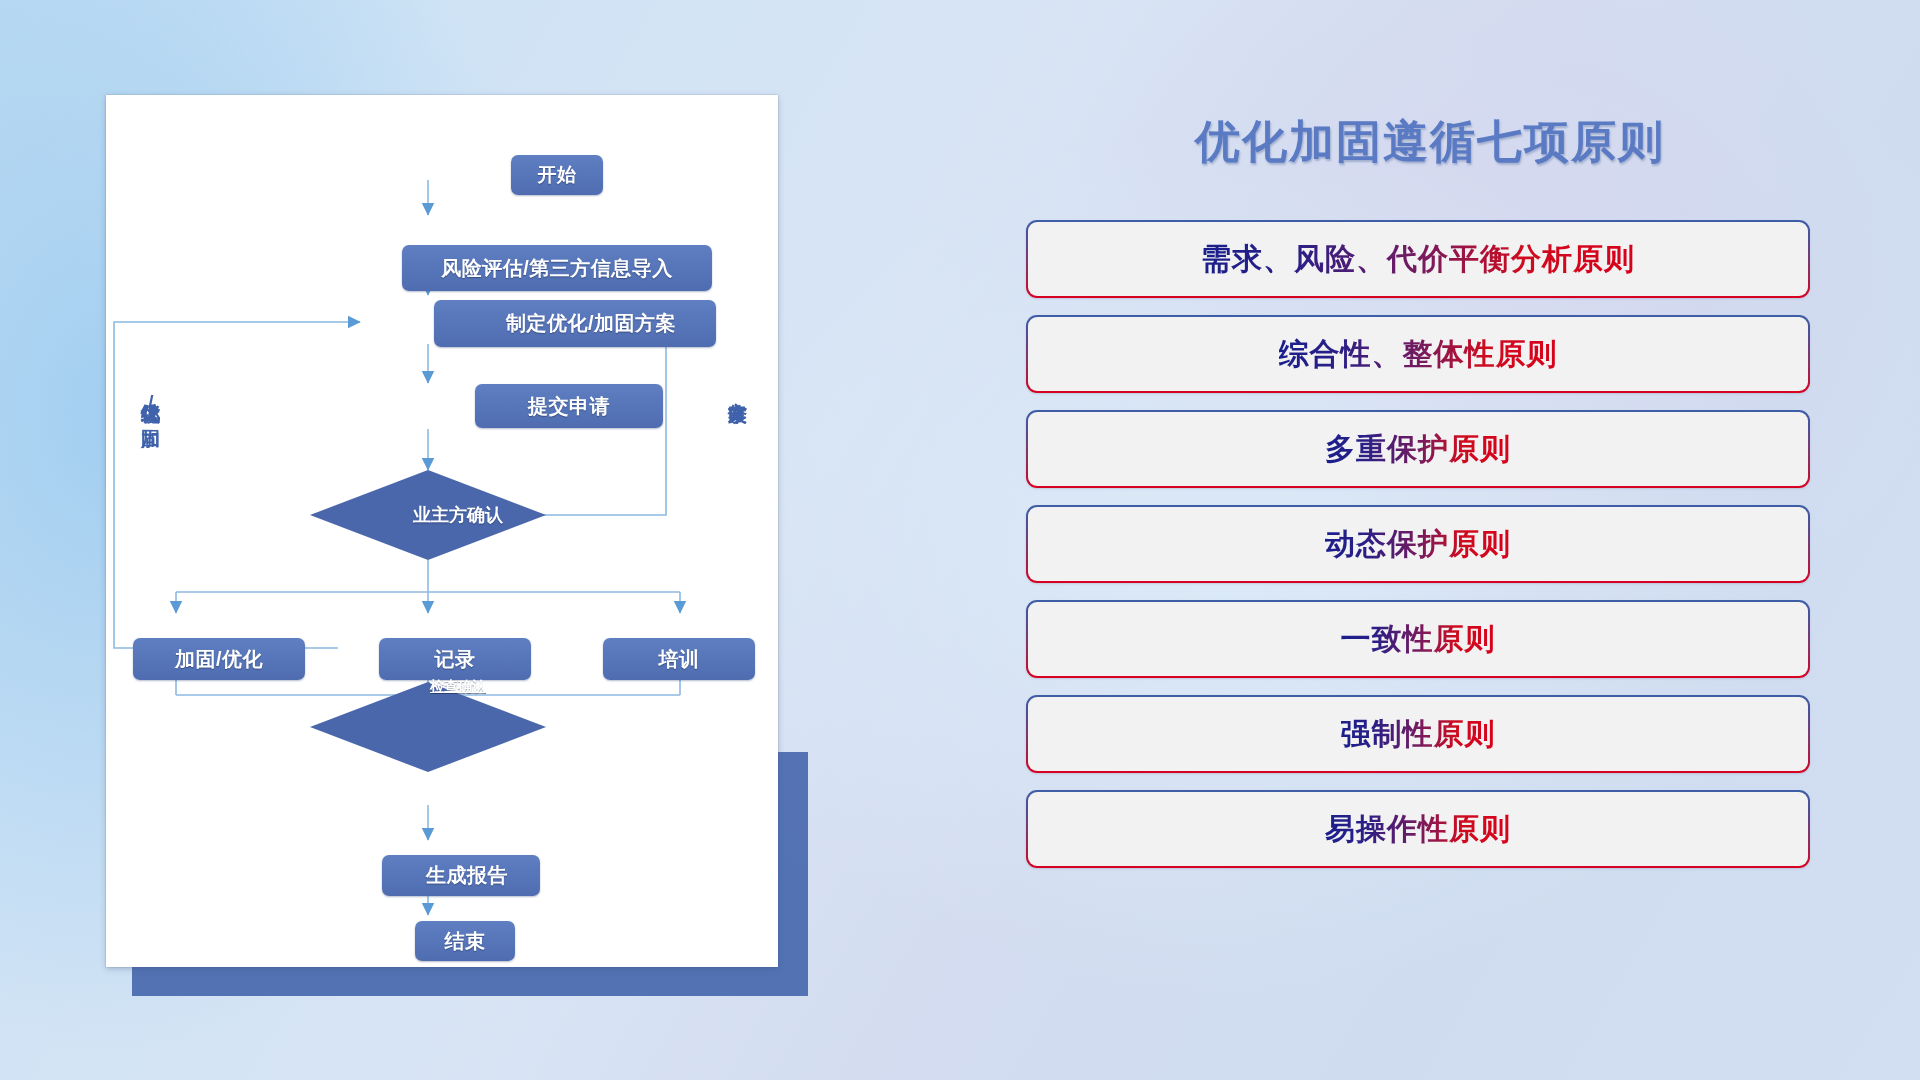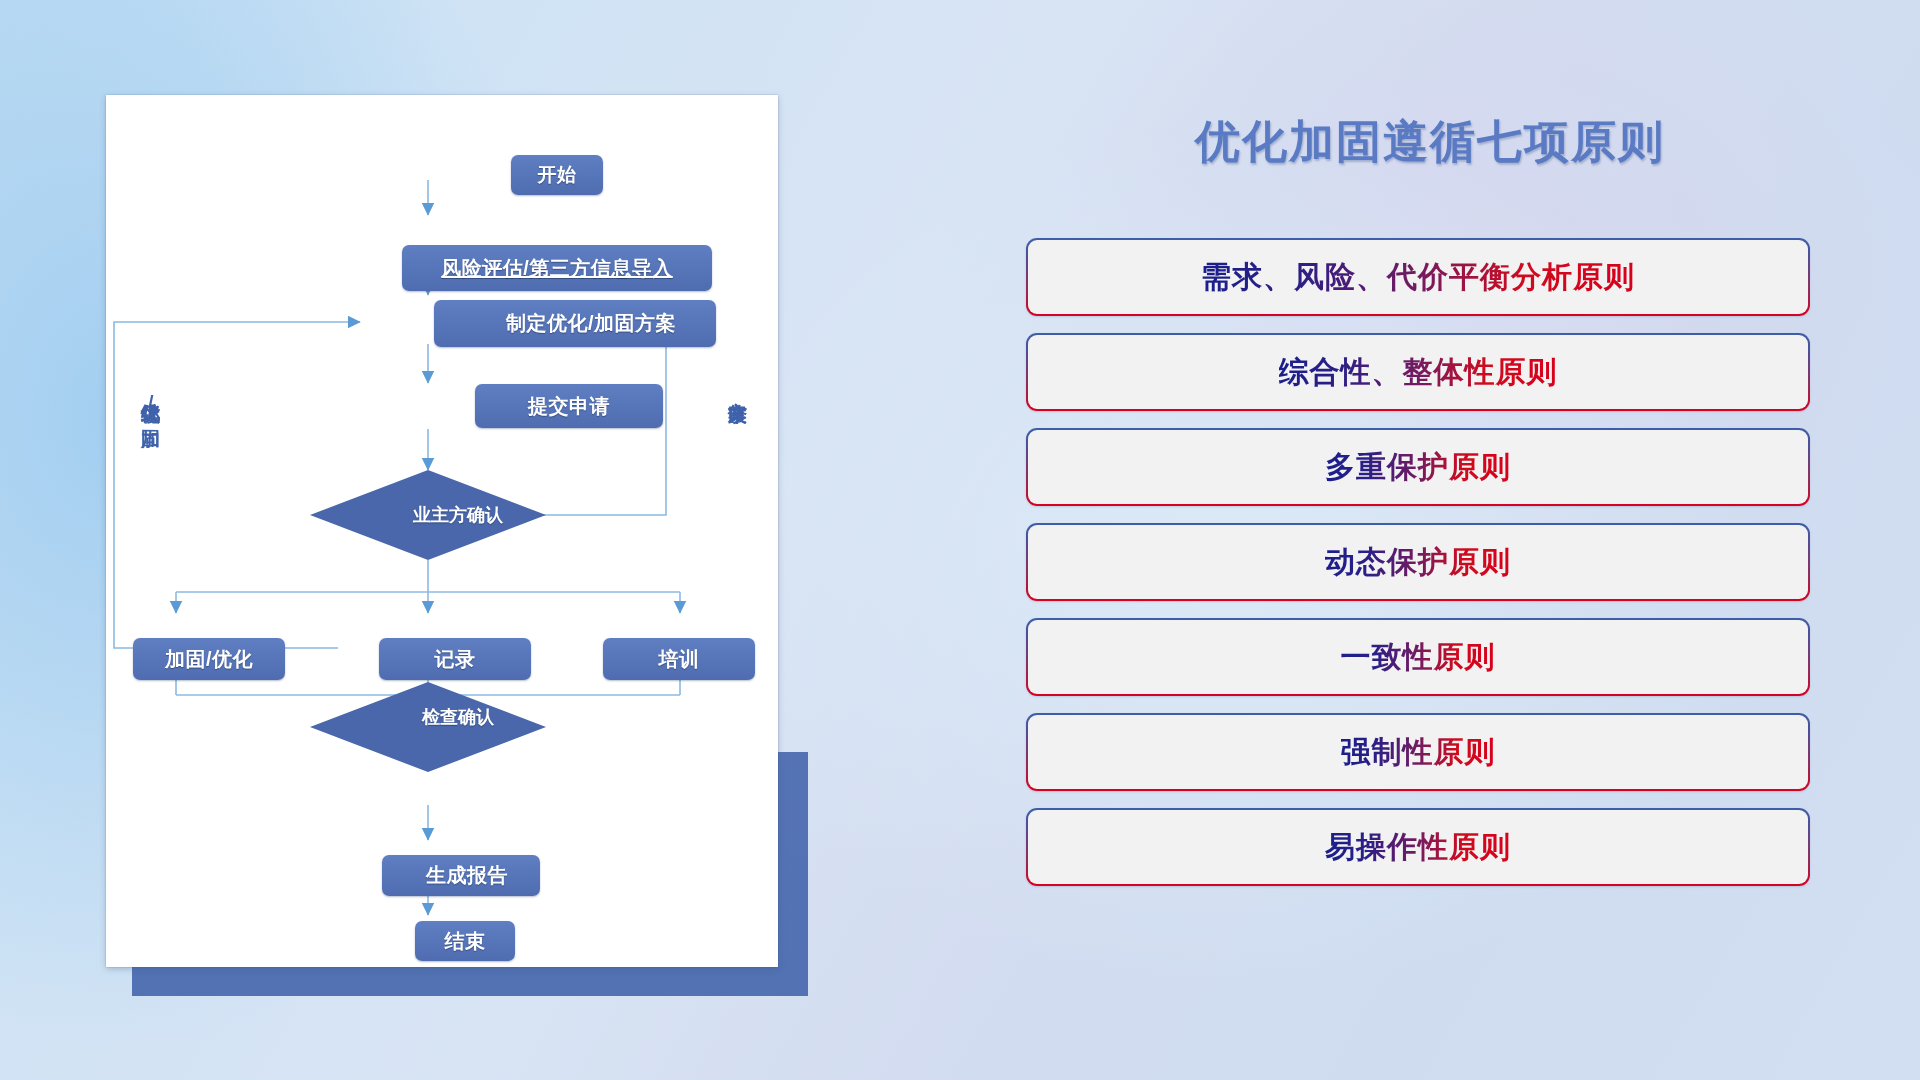--- a/index.html
+++ b/index.html
@@ -86,21 +86,21 @@
     width: 800px;
     text-align: center;
     font-size: 45px;
     font-weight: bold;
     color: #5b7ac4;
     letter-spacing: 2px;
     text-shadow: 1px 2px 2px rgba(120,140,180,0.55);
   }
   .cards {
     position: absolute;
-    left: 1026px; top: 238px;
+    left: 1026px; top: 220px;
     width: 784px;
   }
   .pcard {
     position: relative;
     height: 74px;
     margin-bottom: 17px;
     border-radius: 11px;
     background:
       linear-gradient(#f2f2f2,#f2f2f2) padding-box,
       linear-gradient(180deg, #3d5fa8 0%, #4f4e96 22%, #8c2f5e 62%, #d90020 100%) border-box;
@@ -169,49 +169,49 @@
     </g>
 
     <polygon points="322,375 440,420 322,465 204,420" fill="#4a67ab"></polygon>
     <polygon points="322,587 440,632 322,677 204,632" fill="#4a67ab"></polygon>
   </svg>
 
   <div class="node" style="left:511px; top:155px; width:92px; height:40px; font-size:19px;">
     <span>开始</span>
   </div>
 
-  <div class="node" style="left:402px; top:245px; width:310px; height:46px; font-size:20px;text-decoration:underline;">
+  <div class="node" style="left:402px; top:245px; width:310px; height:46px; font-size:20px;">
     <span>风险评估/第三方信息导入</span>
   </div>
 
   <div class="node" style="left:434px; top:300px; width:250px; height:47px; font-size:20px;padding-left:32px;">
     <span>制定优化/加固方案</span>
   </div>
 
   <div class="node" style="left:475px; top:384px; width:188px; height:44px; font-size:20px;">
     <span>提交申请</span>
   </div>
 
   <div class="diamond-label" style="left:400px; top:498px; width:116px; height:34px; font-size:18px;">
     <span>业主方确认</span>
   </div>
 
-  <div class="node" style="left:133px; top:638px; width:152px; height:42px; font-size:20px;">
+  <div class="node" style="left:133px; top:638px; width:172px; height:42px; font-size:20px;">
     <span>加固/优化</span>
   </div>
 
   <div class="node" style="left:379px; top:638px; width:152px; height:42px; font-size:20px;">
     <span>记录</span>
   </div>
 
   <div class="node" style="left:603px; top:638px; width:152px; height:42px; font-size:20px;">
     <span>培训</span>
   </div>
 
-  <div class="diamond-label" style="left:400px; top:700px; width:116px; height:34px; font-size:18px;">
+  <div class="diamond-label" style="left:400px; top:670px; width:116px; height:34px; font-size:14px;text-decoration:underline;">
     <span>检查确认</span>
   </div>
 
   <div class="node" style="left:382px; top:855px; width:146px; height:41px; font-size:20px;padding-left:12px;">
     <span>生成报告</span>
   </div>
 
   <div class="node" style="left:405px; top:921px; width:100px; height:40px; font-size:20px;margin-left:10px;">
     <span>结束</span>
   </div>

